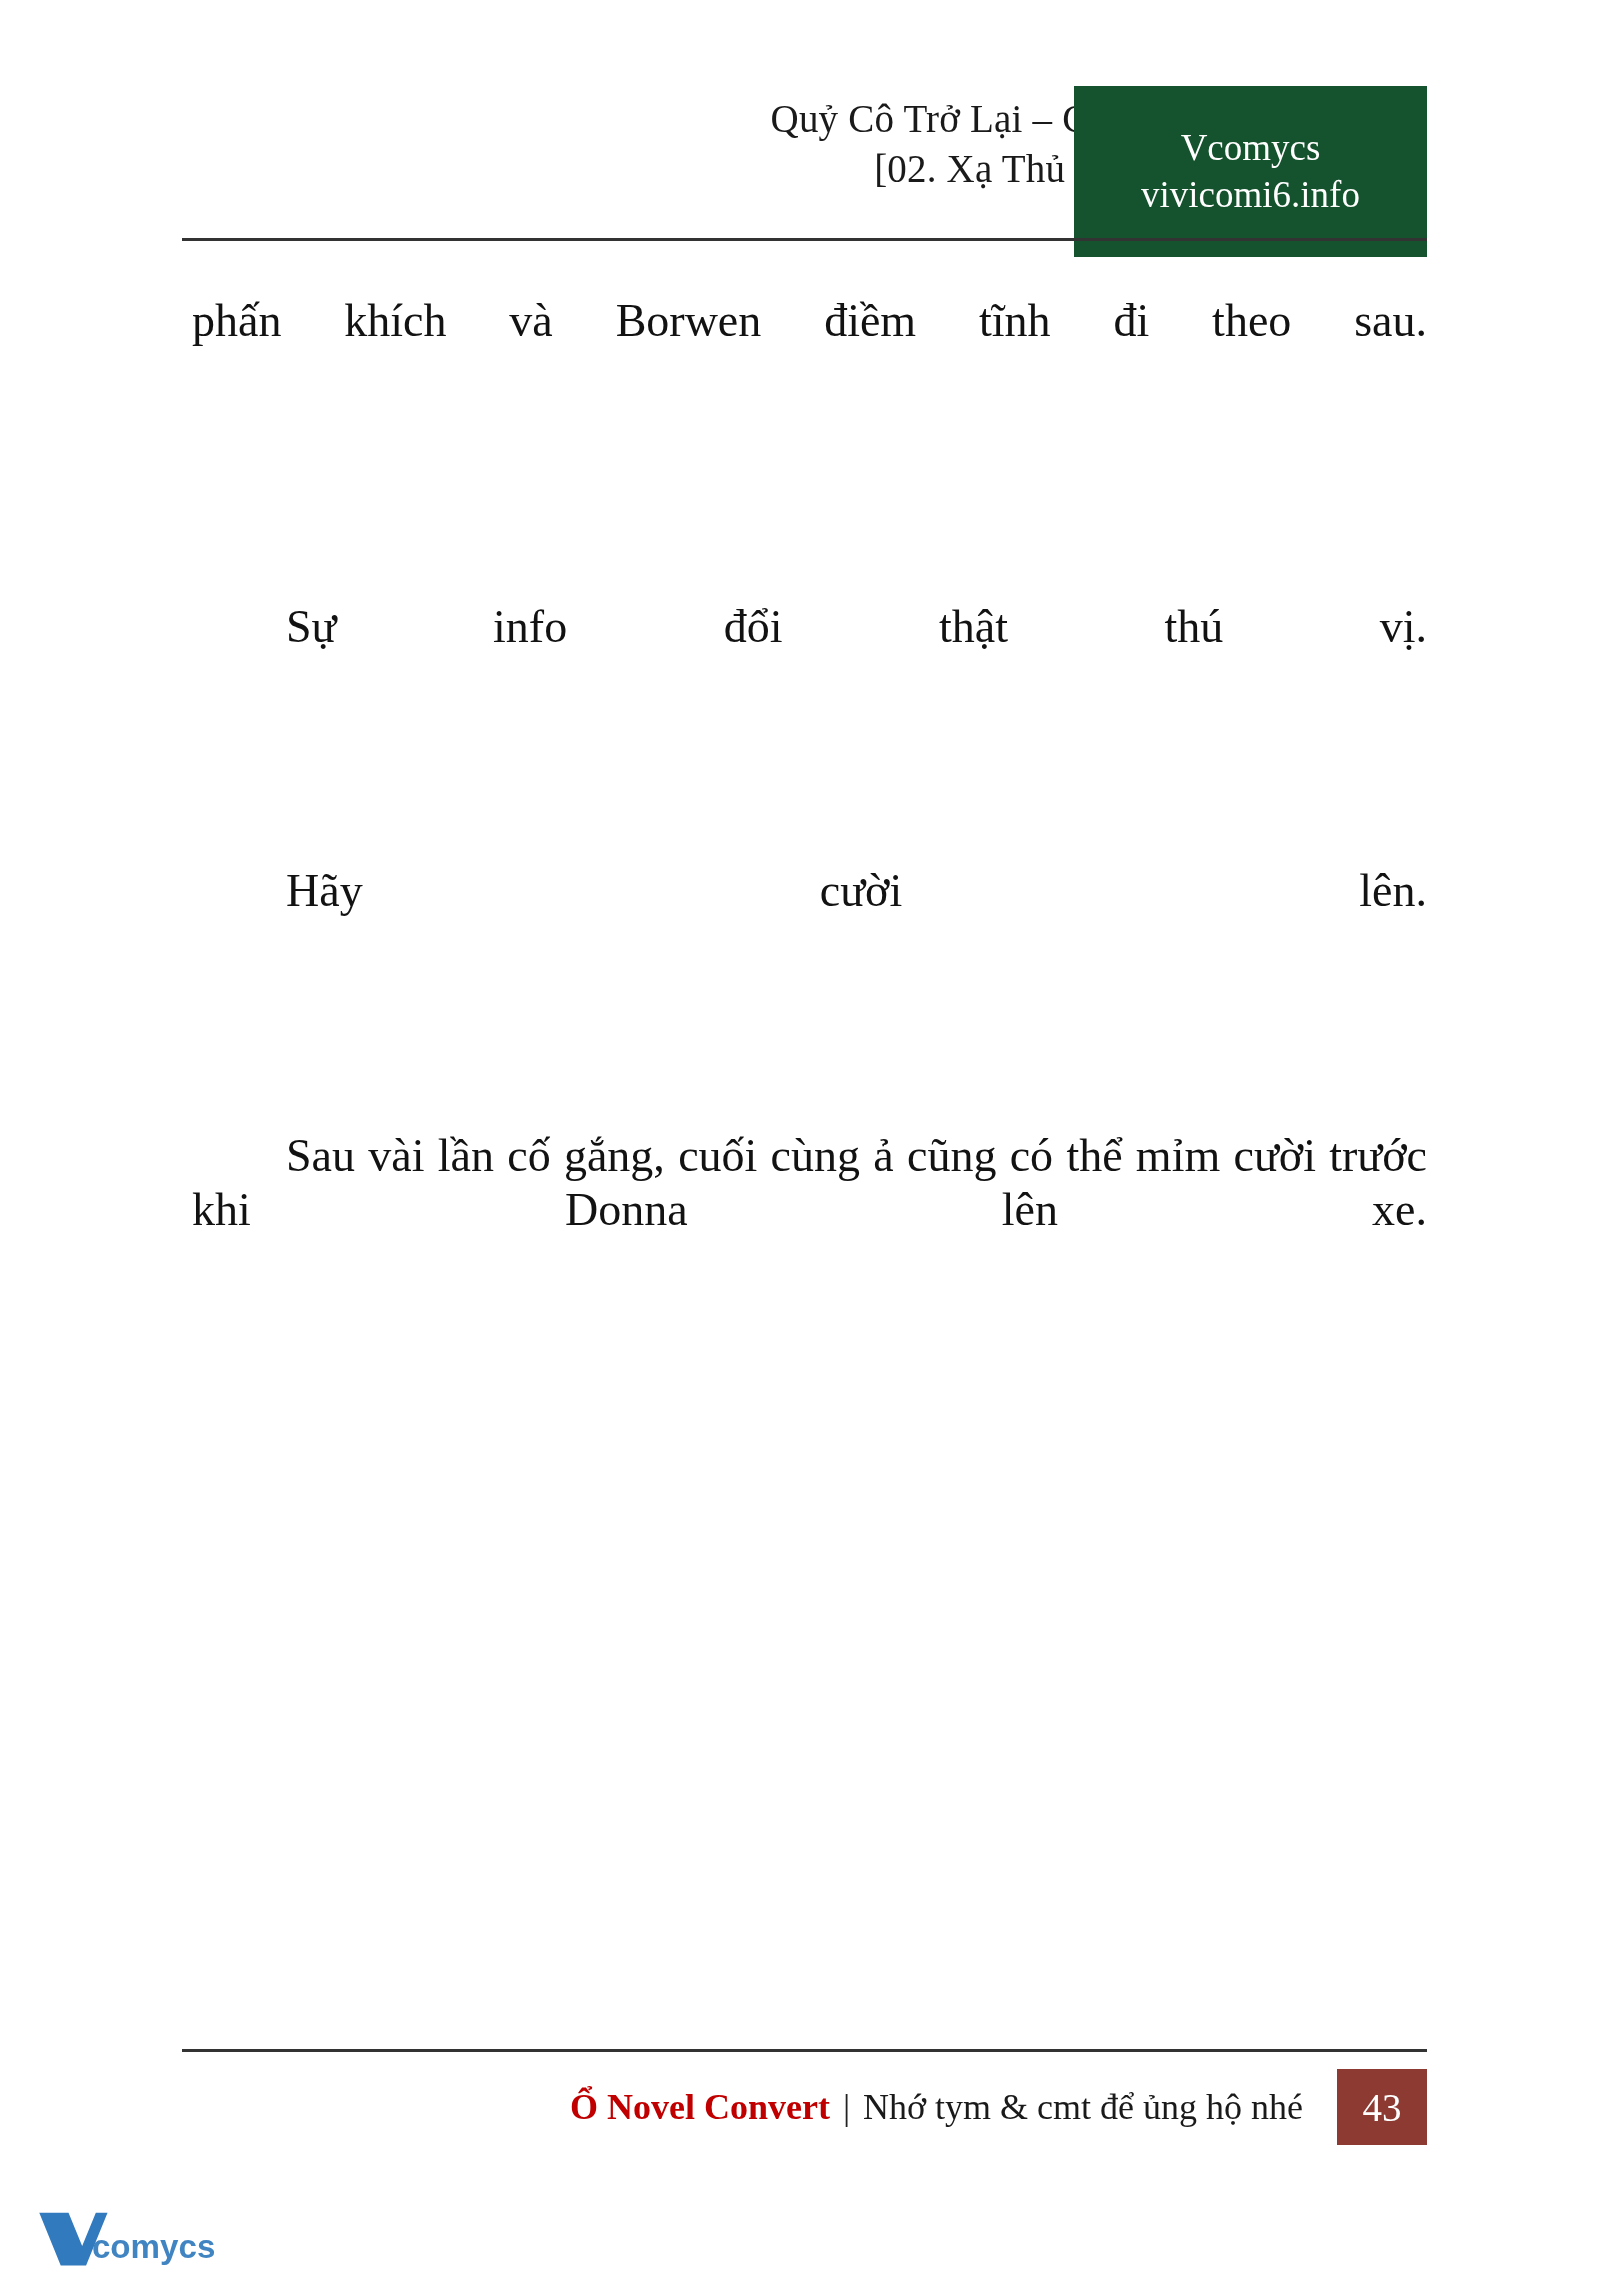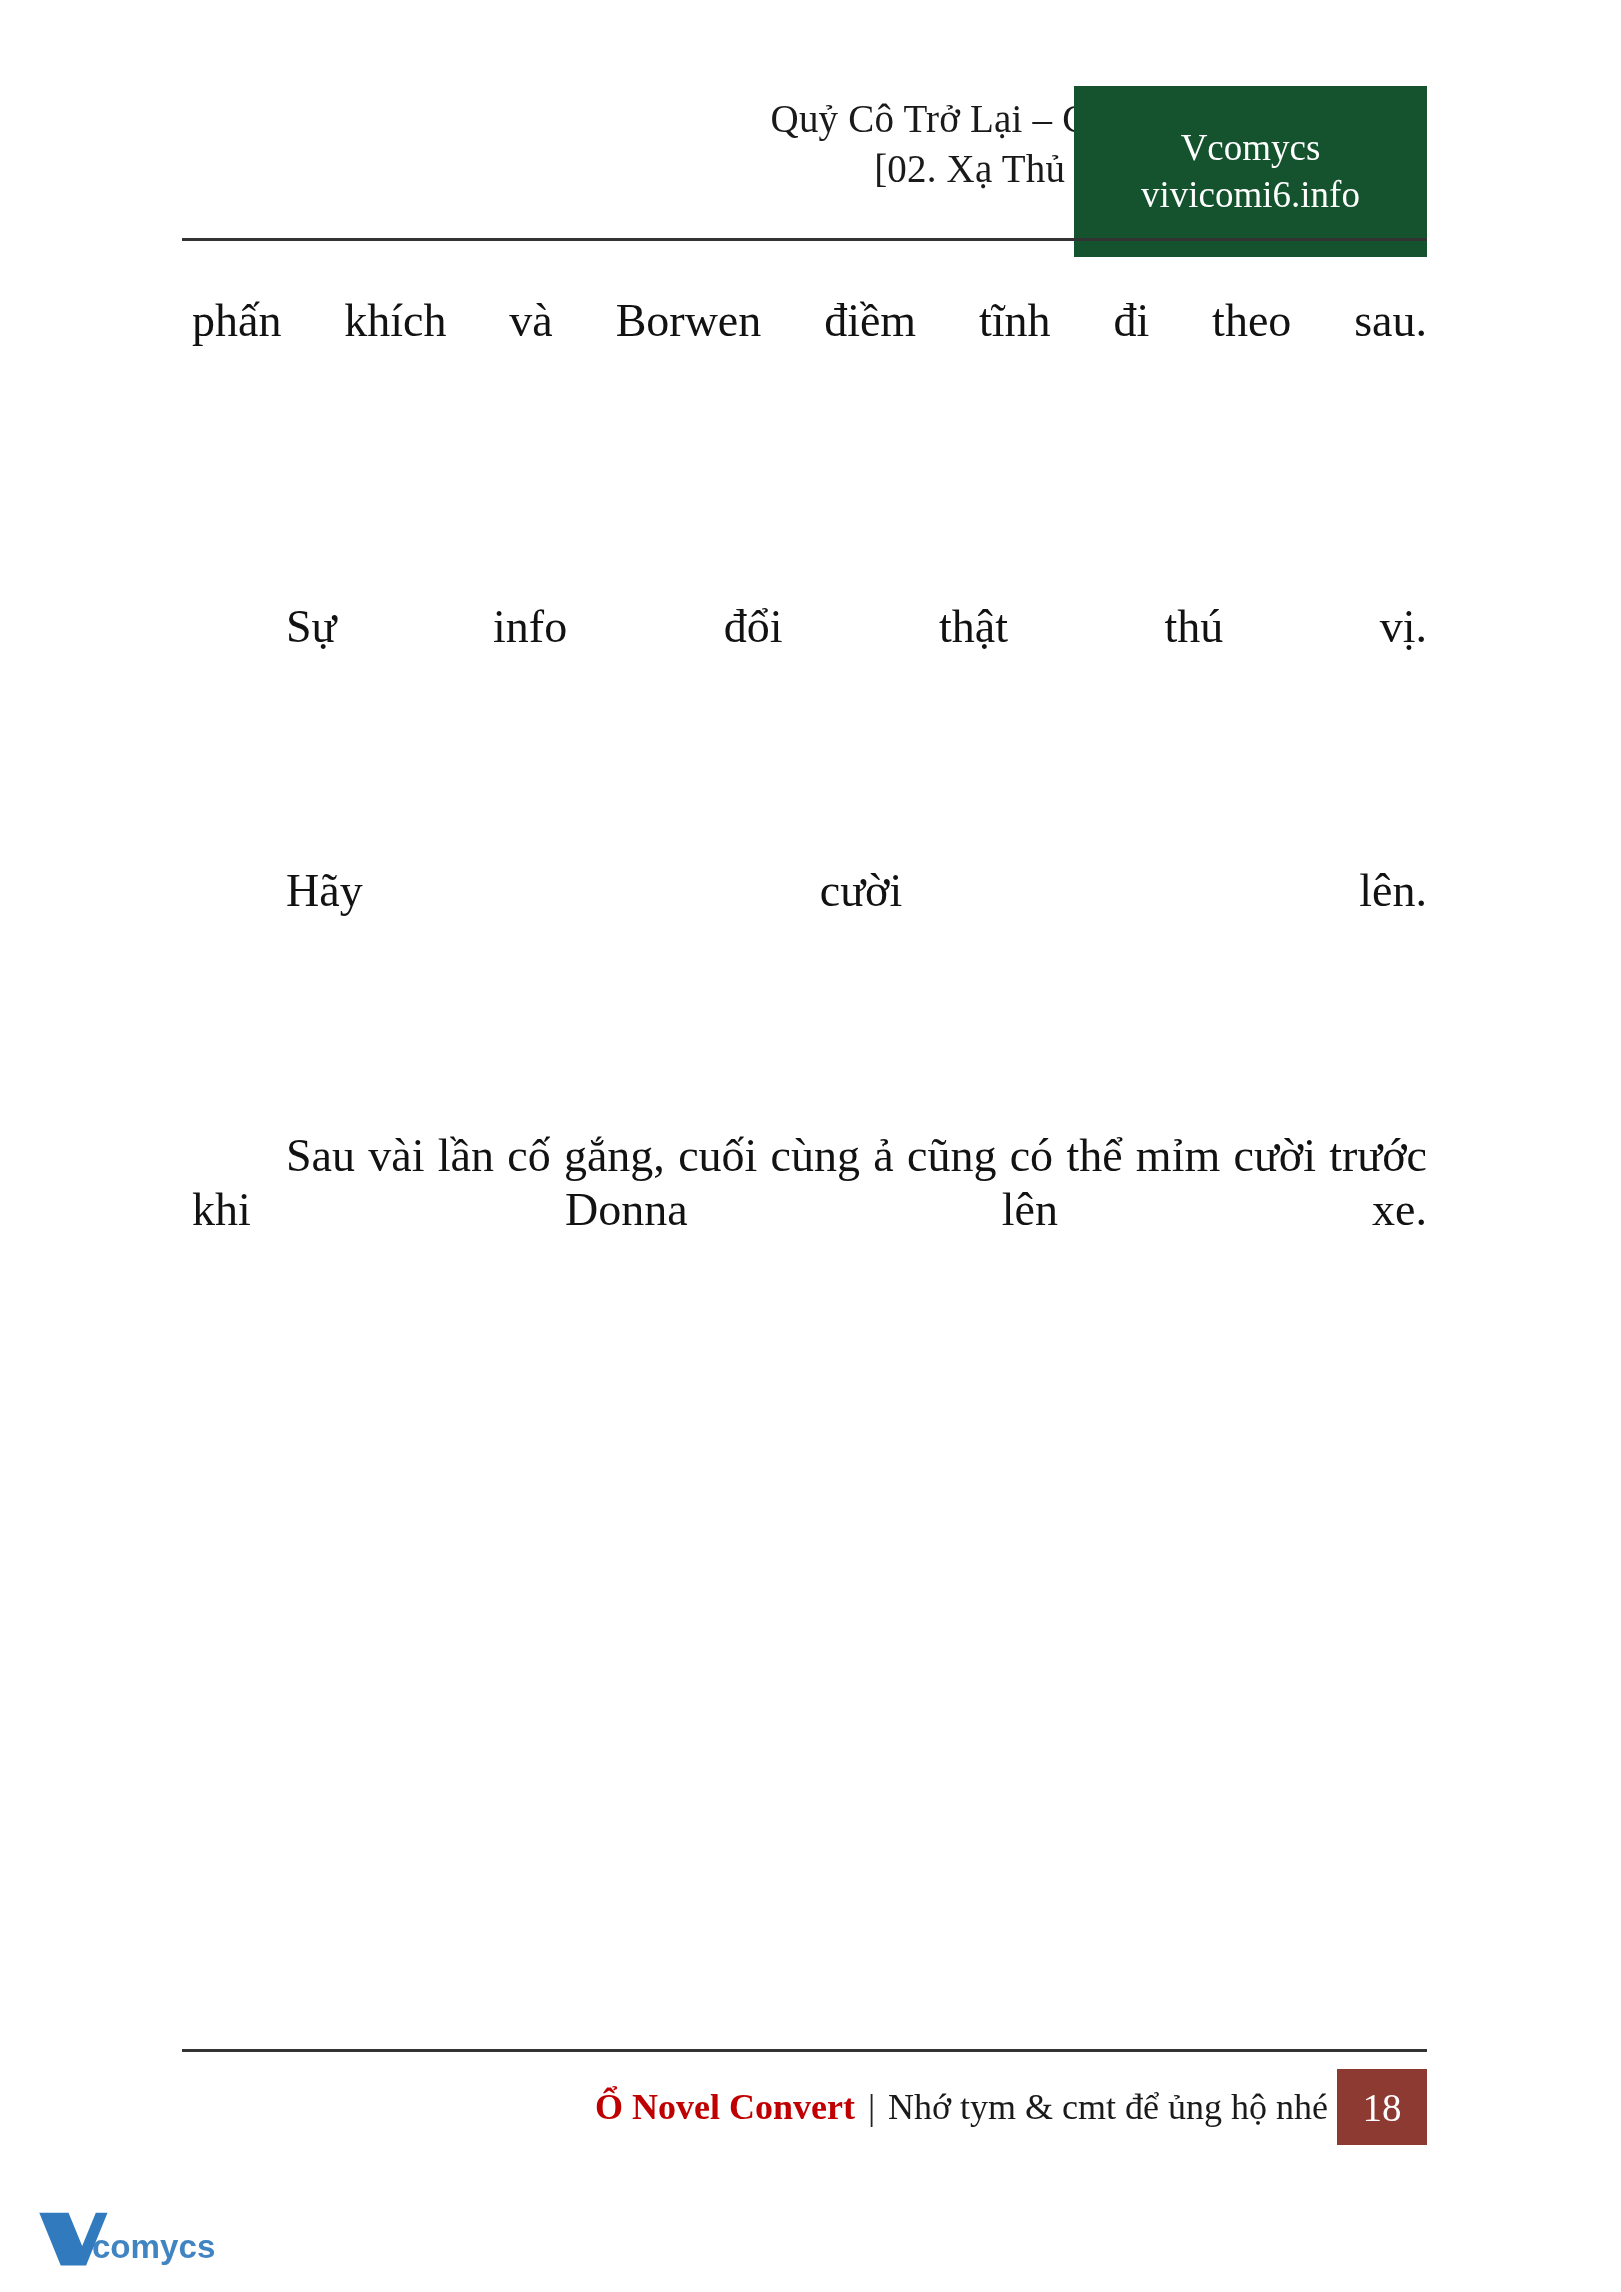--- a/index.html
+++ b/index.html
@@ -121,21 +121,21 @@
     top: 2068px;
     width: 1245px;
     height: 78px;
     display: flex;
     align-items: center;
     justify-content: flex-end;
   }
   .footer-text {
     font-size: 36px;
     white-space: nowrap;
-    margin-right: 9px;
+    margin-right: 34px;
   }
   .footer-brand {
     color: #c00000;
     font-weight: bold;
   }
   .footer-sep {
     color: #222222;
     padding: 0 3.9px;
   }
   .footer-note {
@@ -190,21 +190,21 @@
     <p class="para indent">Sau vài lần cố gắng, cuối cùng ả cũng có thể mỉm cười trước khi Donna lên xe.</p>
   </div>
 
   <div class="footer-rule"></div>
   <div class="footer">
     <div class="footer-text">
       <span class="footer-brand">Ổ Novel Convert</span>
       <span class="footer-sep">|</span>
       <span class="footer-note">Nhớ tym &amp; cmt để ủng hộ nhé</span>
     </div>
-    <div class="page-number">18</div>
+    <div class="page-number">43</div>
   </div>
 
   <div class="watermark">
     <svg width="225" height="78" viewBox="0 0 230 80" xmlns="http://www.w3.org/2000/svg">
       <path d="M4 10 L34 10 L48 44 L62 10 L74 10 L52 64 L26 64 Z" fill="#1f6fb8" opacity="0.92"></path>
       <text x="58" y="56" font-family="Liberation Sans, sans-serif" font-size="34" font-weight="bold" fill="#1f6fb8" opacity="0.85">comycs</text>
     </svg>
   </div>
 
 </div>

